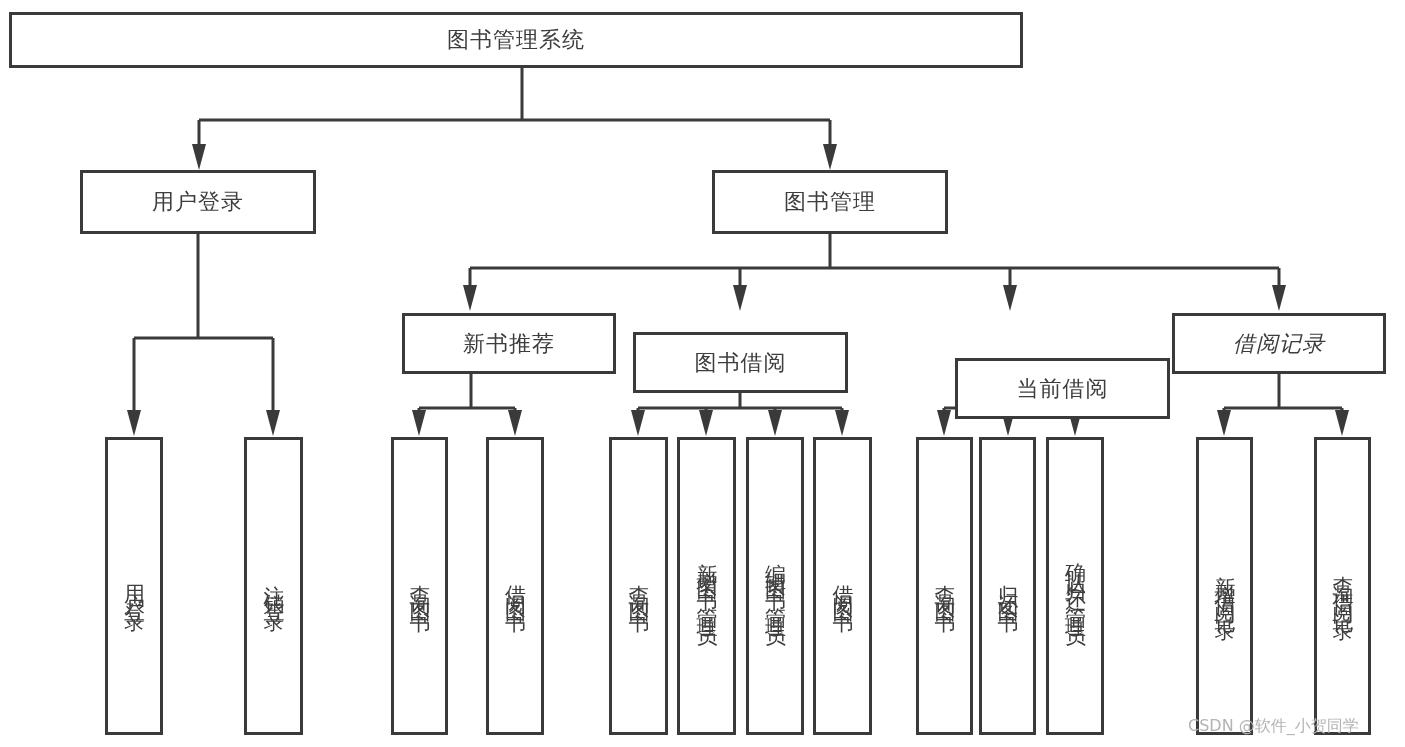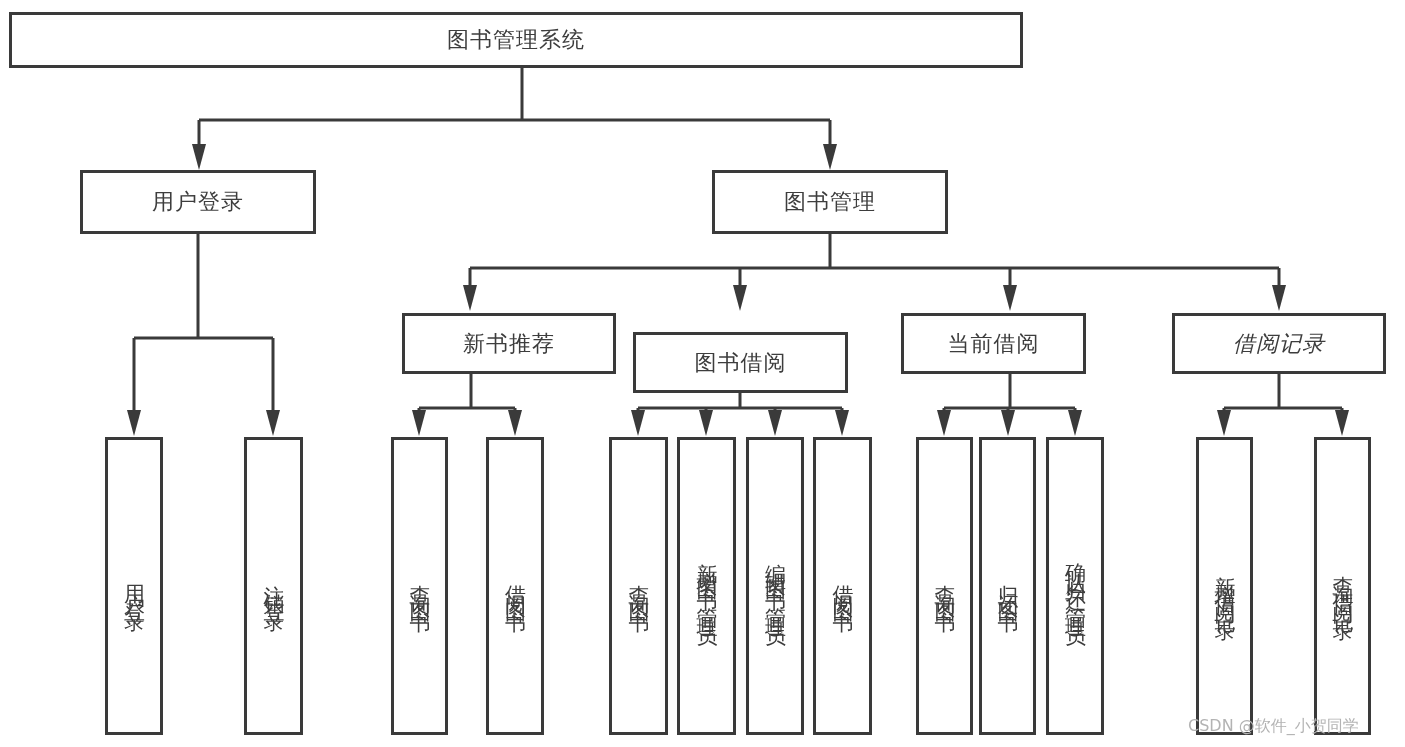--- a/index.html
+++ b/index.html
@@ -39,21 +39,21 @@
     letter-spacing: 1px;
     white-space: nowrap;
   }
   .root-box   { left: 9px;   top: 12px;  width: 1014px; height: 56px; }
   .lvl2-box   { top: 170px;  height: 64px; width: 236px; }
   .lvl2-a     { left: 80px; }
   .lvl2-b     { left: 712px; }
   .lvl3-box   { top: 313px;  height: 61px; }
   .lvl3-a     { left: 364px;  width: 214px; margin-left: 38px; }
   .lvl3-b     { left: 633px;  width: 215px; margin-top: 19px; }
-  .lvl3-c     { left: 901px;  width: 185px; }
+  .lvl3-c     { left: 955px;  width: 215px; margin-top: 45px; }
   .lvl3-d     { left: 1172px; width: 214px; font-style: italic; }
   .leaf-box   { top: 437px; height: 298px; }
   .v-label {
     writing-mode: vertical-rl;
     text-orientation: mixed;
     font-size: 21px;
     color: #3d3d3d;
     letter-spacing: 9px;
     line-height: 1;
     white-space: nowrap;

